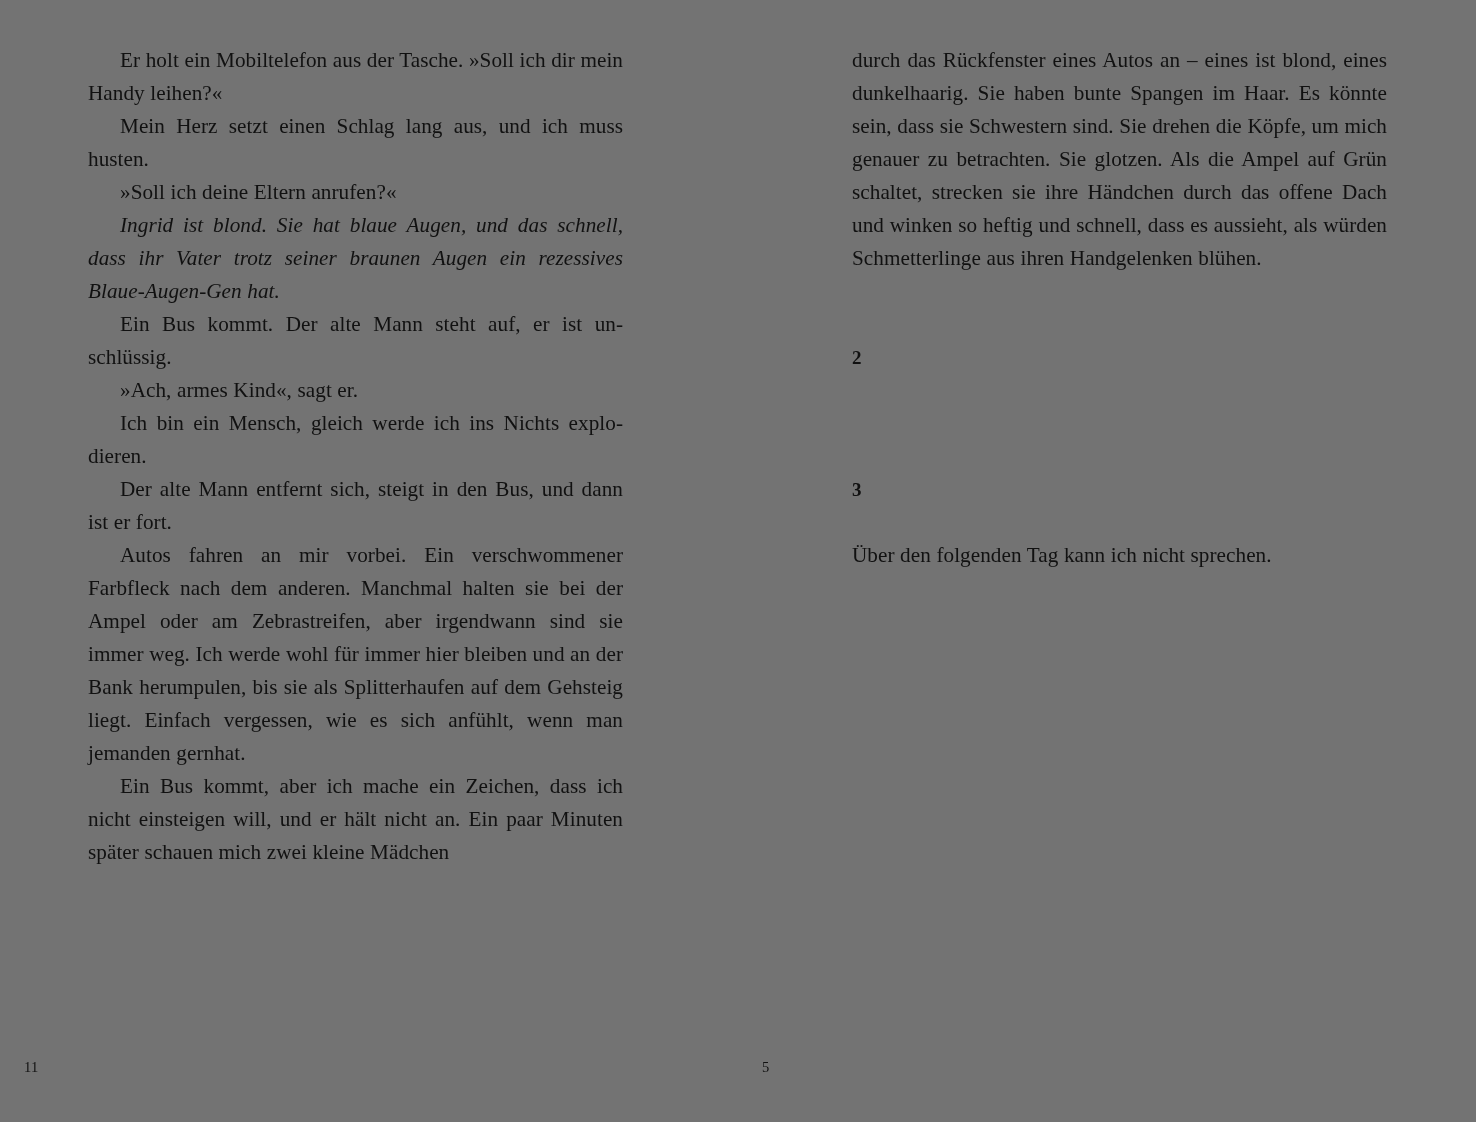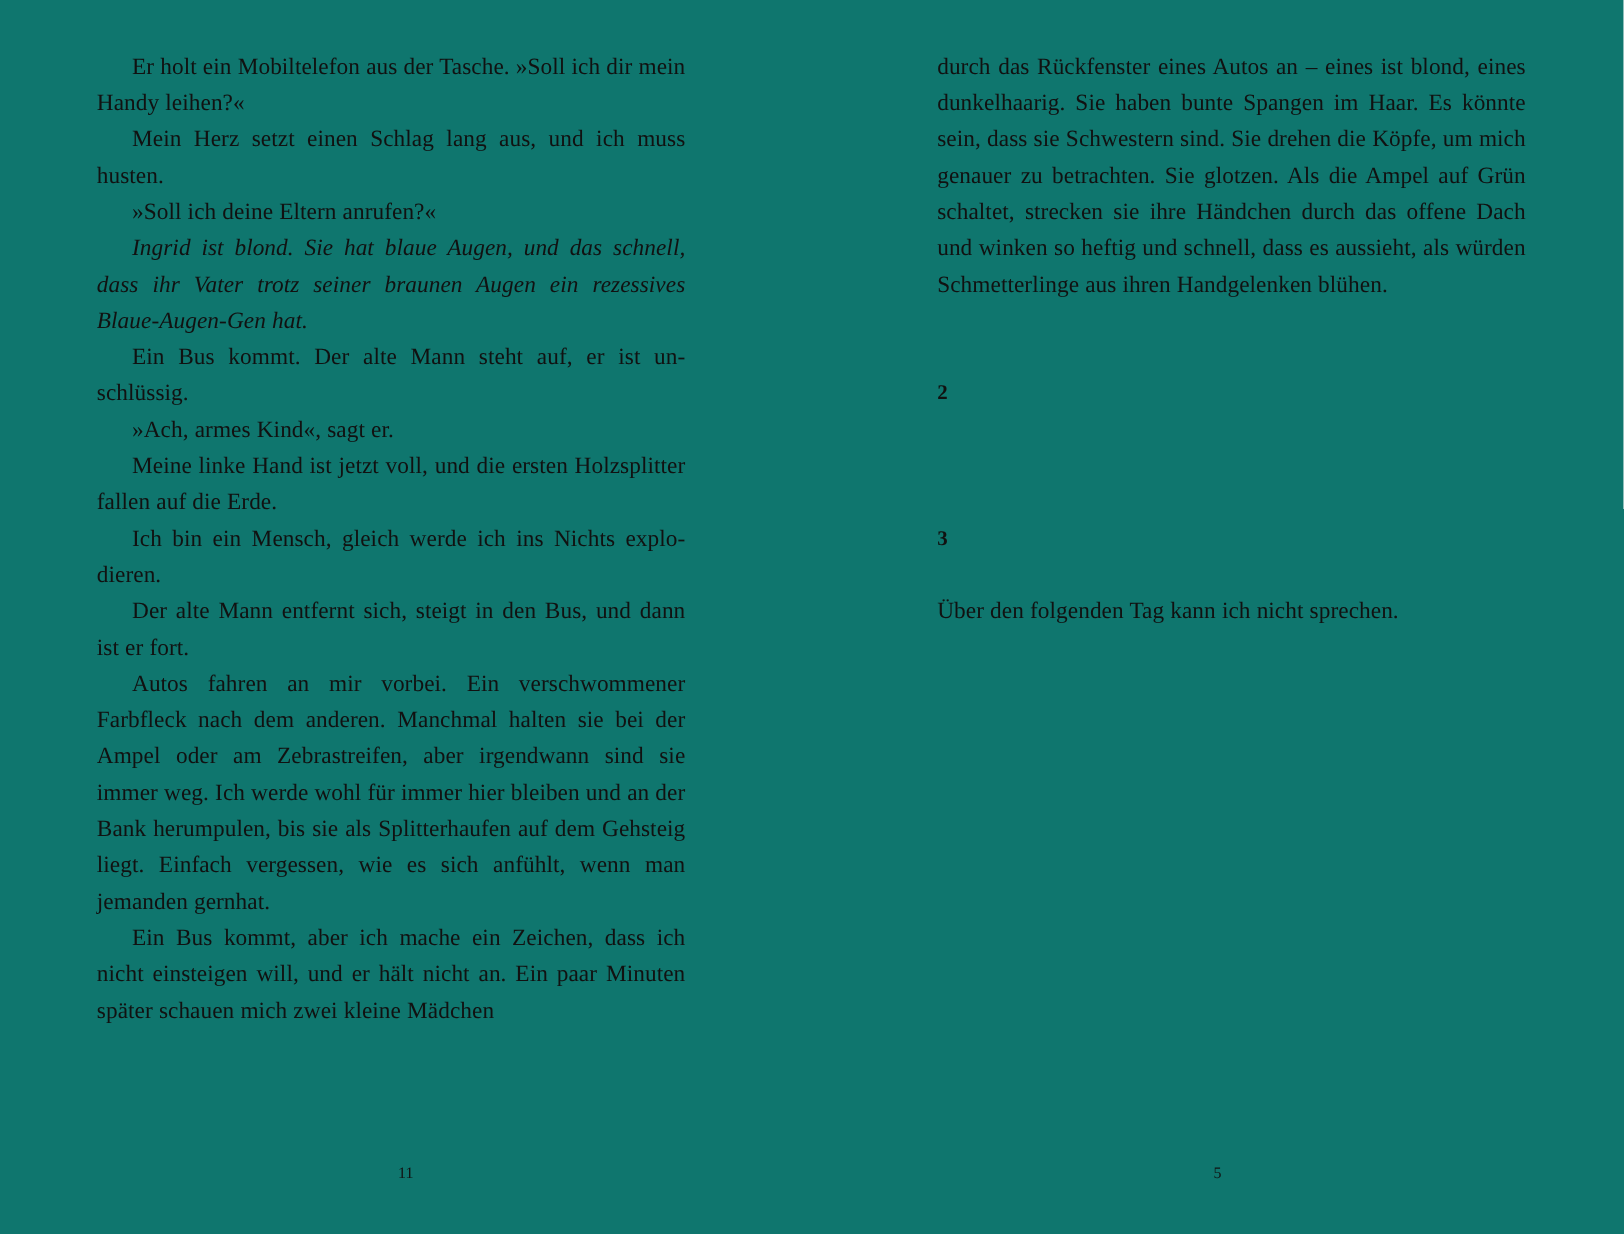--- a/index.html
+++ b/index.html
@@ -13,21 +13,21 @@
     height: 1122px;
     font-family: "Liberation Serif", "DejaVu Serif", serif;
     color: #111111;
     -webkit-font-smoothing: antialiased;
   }
 
   .spread {
     position: relative;
     width: 1476px;
     height: 1122px;
-    background: #0f766e;
+    background: #737373;
     overflow: hidden;
   }
 
   .page {
     position: absolute;
     top: 0;
     height: 1122px;
     box-sizing: border-box;
   }
   .page-left  { left: 0px;   width: 738px; }
@@ -66,44 +66,43 @@
     line-height: 33px;
   }
 
   .gap-before-section { height: 66px; }
   .gap-after-section  { height: 33px; }
 
   .folio {
     position: absolute;
     bottom: 0;
     width: 100%;
-    text-align: center;
     font-size: 14.5px;
     line-height: 20px;
     letter-spacing: 0.3px;
     color: #111111;
+    padding-left: 24px;
   }
   .page-left  .folio { bottom: 45px; left: 0; }
   .page-right .folio { bottom: 45px; left: 0; }
 </style>
 </head>
 <body>
 
 <div class="spread">
 
   <div class="page page-left">
     <div class="textblock">
 
       <p class="para">Er holt ein Mobiltelefon aus der Tasche. »Soll ich dir mein Handy leihen?«</p>
       <p class="para">Mein Herz setzt einen Schlag lang aus, und ich muss husten.</p>
       <p class="para">»Soll ich deine Eltern anrufen?«</p>
       <p class="para italic">Ingrid ist blond. Sie hat blaue Augen, und das schnell, dass ihr Vater trotz seiner braunen Augen ein rezessives Blaue-Augen-Gen hat.</p>
       <p class="para">Ein Bus kommt. Der alte Mann steht auf, er ist un­schlüssig.</p>
       <p class="para">»Ach, armes Kind«, sagt er.</p>
-      <p class="para">Meine linke Hand ist jetzt voll, und die ersten Holz­splitter fallen auf die Erde.</p>
       <p class="para">Ich bin ein Mensch, gleich werde ich ins Nichts explo­dieren.</p>
       <p class="para">Der alte Mann entfernt sich, steigt in den Bus, und dann ist er fort.</p>
       <p class="para">Autos fahren an mir vorbei. Ein verschwommener Farbfleck nach dem anderen. Manchmal halten sie bei der Ampel oder am Zebrastreifen, aber irgendwann sind sie immer weg. Ich werde wohl für immer hier bleiben und an der Bank herumpulen, bis sie als Splitterhaufen auf dem Gehsteig liegt. Einfach vergessen, wie es sich anfühlt, wenn man jemanden gernhat.</p>
       <p class="para">Ein Bus kommt, aber ich mache ein Zeichen, dass ich nicht einsteigen will, und er hält nicht an. Ein paar Minuten später schauen mich zwei kleine Mädchen</p>
 
     </div>
     <div class="folio">11</div>
   </div>
 
   <div class="page page-right">

